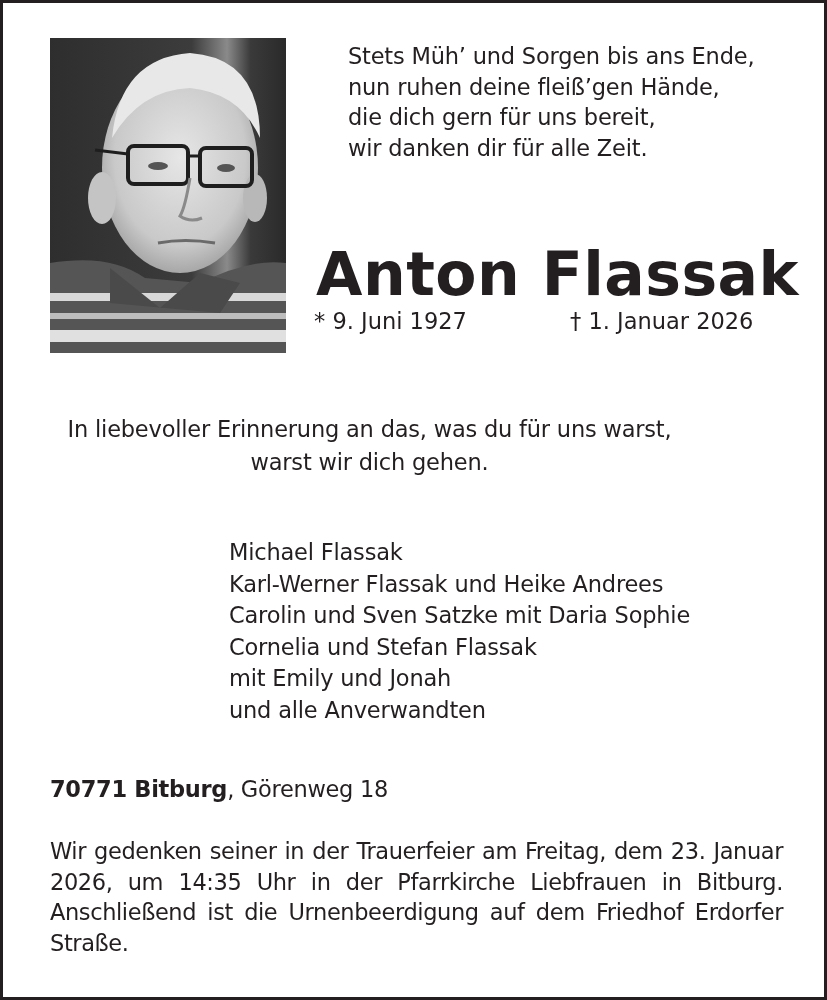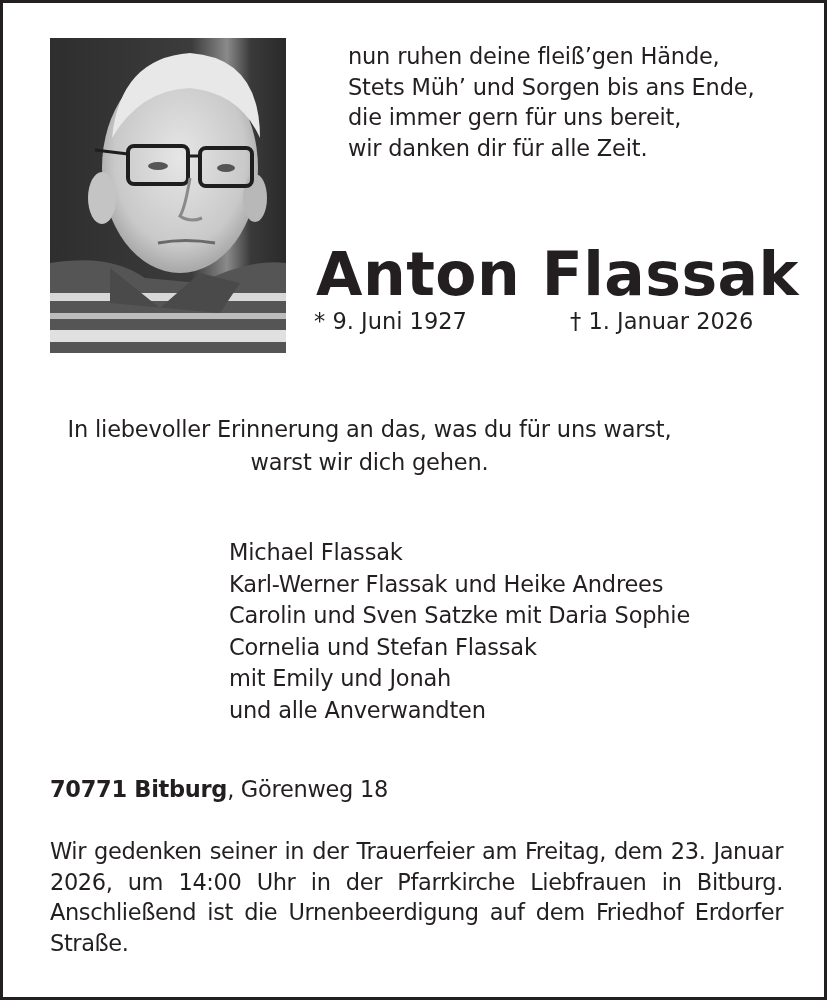--- a/index.html
+++ b/index.html
@@ -86,23 +86,23 @@
 
       <ellipse cx="108" cy="128" rx="10" ry="4" fill="#555"></ellipse>
       <ellipse cx="176" cy="130" rx="9" ry="4" fill="#555"></ellipse>
 
       <path d="M140 140 Q135 170 130 178 Q140 185 152 180" fill="none" stroke="#8a8a8a" stroke-width="3"></path>
       <path d="M108 205 Q135 200 165 205" fill="none" stroke="#6a6a6a" stroke-width="3"></path>
     </svg>
   </div>
 
   <div class="verse">
+    <div>Stets Müh’ und Sorgen bis ans Ende,</div>
     <div>nun ruhen deine fleiß’gen Hände,</div>
-    <div>Stets Müh’ und Sorgen bis ans Ende,</div>
-    <div>die immer gern für uns bereit,</div>
+    <div>die dich gern für uns bereit,</div>
     <div>wir danken dir für alle Zeit.</div>
   </div>
 
   <div class="name">Anton Flassak</div>
 
   <div class="dates born">* 9. Juni 1927</div>
   <div class="dates died">† 1. Januar 2026</div>
 
   <div class="remembrance">
     <div>In liebevoller Erinnerung an das, was du für uns warst,</div>
@@ -113,15 +113,15 @@
     <div>Michael Flassak</div>
     <div>Karl-Werner Flassak und Heike Andrees</div>
     <div>Carolin und Sven Satzke mit Daria Sophie</div>
     <div>Cornelia und Stefan Flassak</div>
     <div>mit Emily und Jonah</div>
     <div>und alle Anverwandten</div>
   </div>
 
   <div class="address"><b>70771 Bitburg</b><span>, Görenweg 18</span></div>
 
-  <div class="ceremony">Wir gedenken seiner in der Trauerfeier am Freitag, dem 23. Januar 2026, um 14:00 Uhr in der Pfarrkirche Liebfrauen in Bitburg. Anschließend ist die Urnenbeerdigung auf dem Friedhof Erdorfer Straße.</div>
+  <div class="ceremony">Wir gedenken seiner in der Trauerfeier am Freitag, dem 23. Januar 2026, um 14:35 Uhr in der Pfarrkirche Liebfrauen in Bitburg. Anschließend ist die Urnenbeerdigung auf dem Friedhof Erdorfer Straße.</div>
 
 </div>
 
 </body></html>

